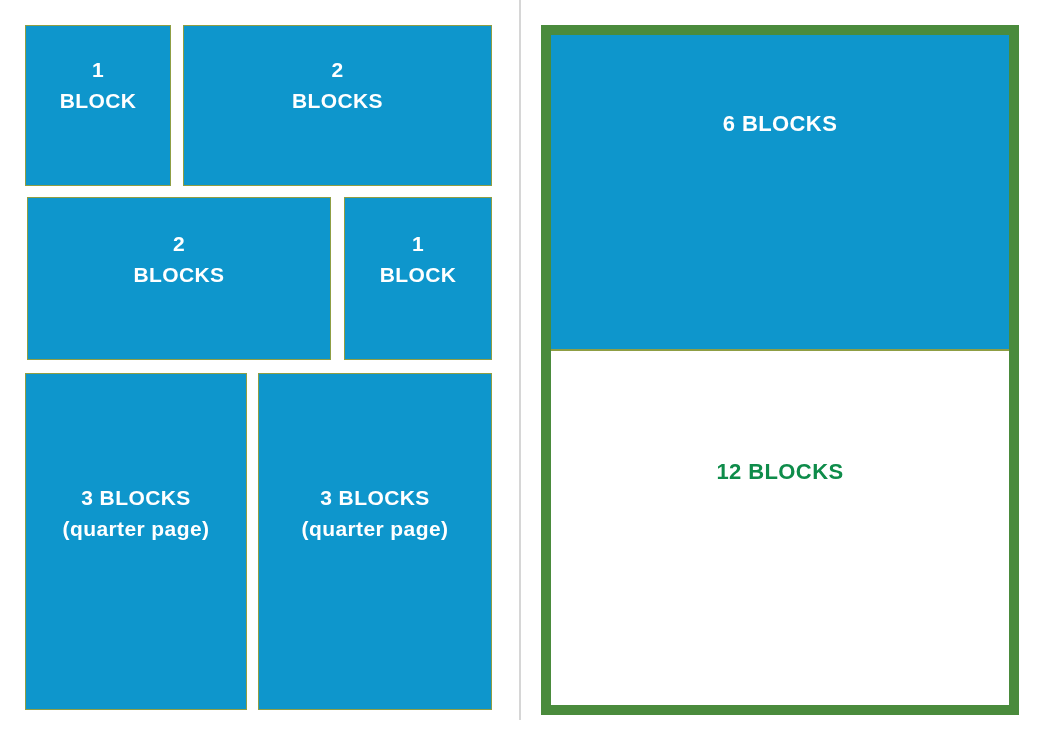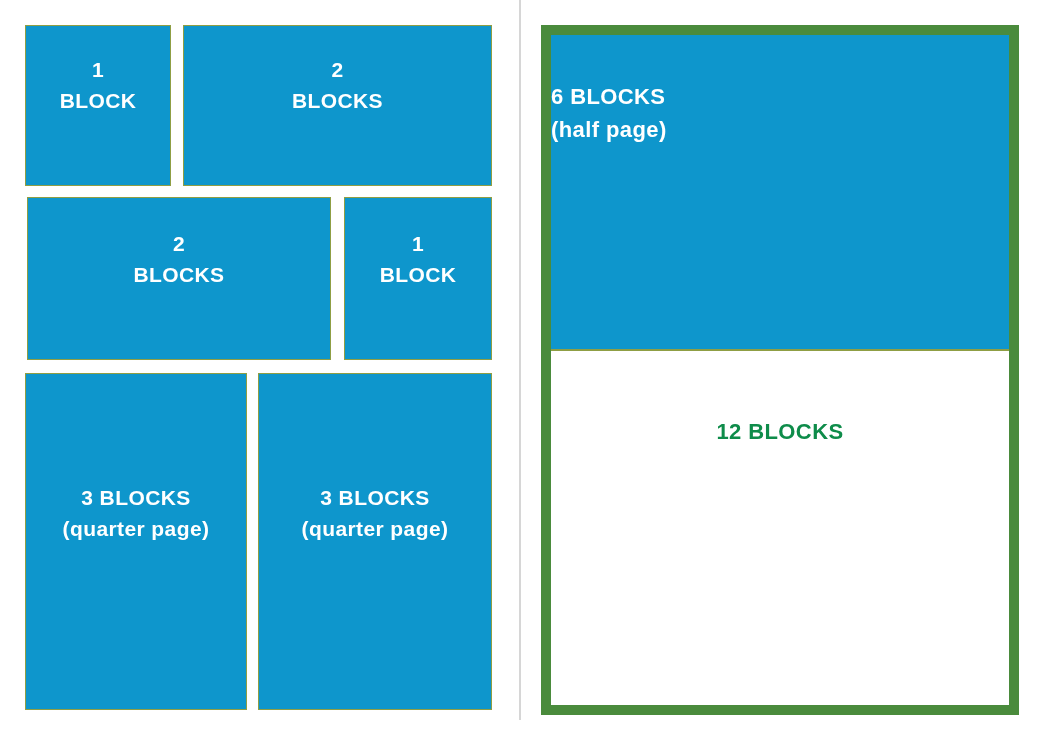--- a/index.html
+++ b/index.html
@@ -64,34 +64,34 @@
     position: absolute;
     left: 0;
     top: 0;
     width: 100%;
     height: 316px;
     box-sizing: border-box;
     background: var(--blue, #0e96cc);
     border-bottom: 2px solid var(--thin-border, #8f9e44);
     color: #ffffff;
     font-weight: bold;
-    text-align: left;
-    padding-top: 45px;
+    text-align: center;
+    padding-top: 72px;
     letter-spacing: 0.4px;
   }
   .full-page-label {
     position: absolute;
     left: 0;
     top: 316px;
     width: 100%;
     box-sizing: border-box;
     color: var(--green-text, #0e8c4a);
     font-weight: bold;
     text-align: center;
-    padding-top: 64px;
+    padding-top: 104px;
     letter-spacing: 0.4px;
   }
   .half-page .line, .full-page-label .line {
     font-size: 22px;
     line-height: 33px;
   }
 </style>
 </head>
 <body>
 
@@ -125,20 +125,19 @@
   <div class="block" id="b6">
     <div class="line">3 BLOCKS</div>
     <div class="line">(quarter page)</div>
   </div>
 
   <div class="divider"></div>
 
   <div class="page-frame">
     <div class="half-page">
       <div class="line">6 BLOCKS</div>
-      <div class="line">(half page)</div>
     </div>
     <div class="full-page-label">
       <div class="line">12 BLOCKS</div>
     </div>
   </div>
 
 </div>
 
 </body></html>

